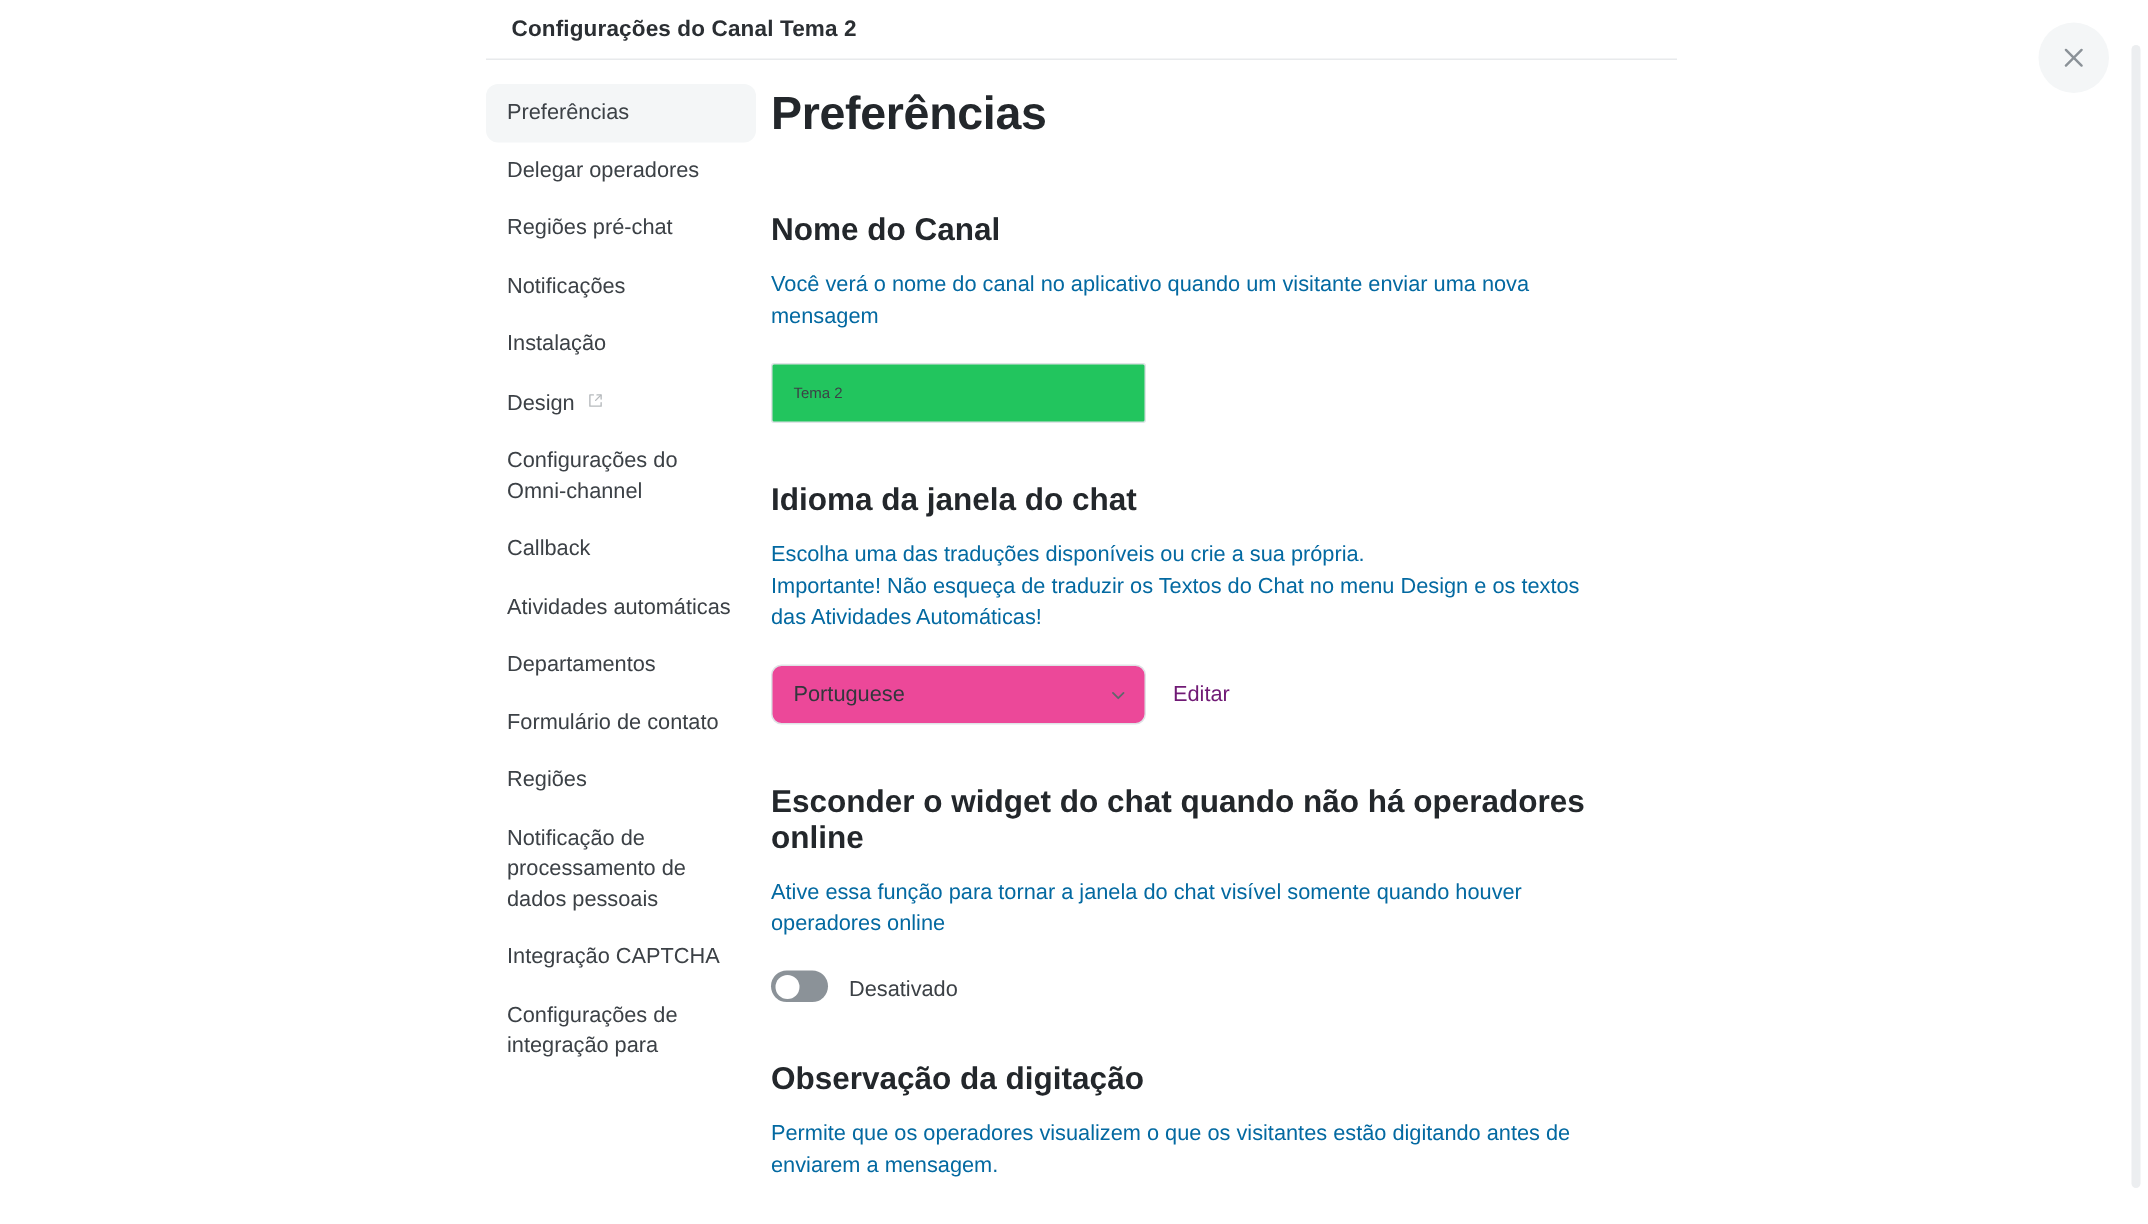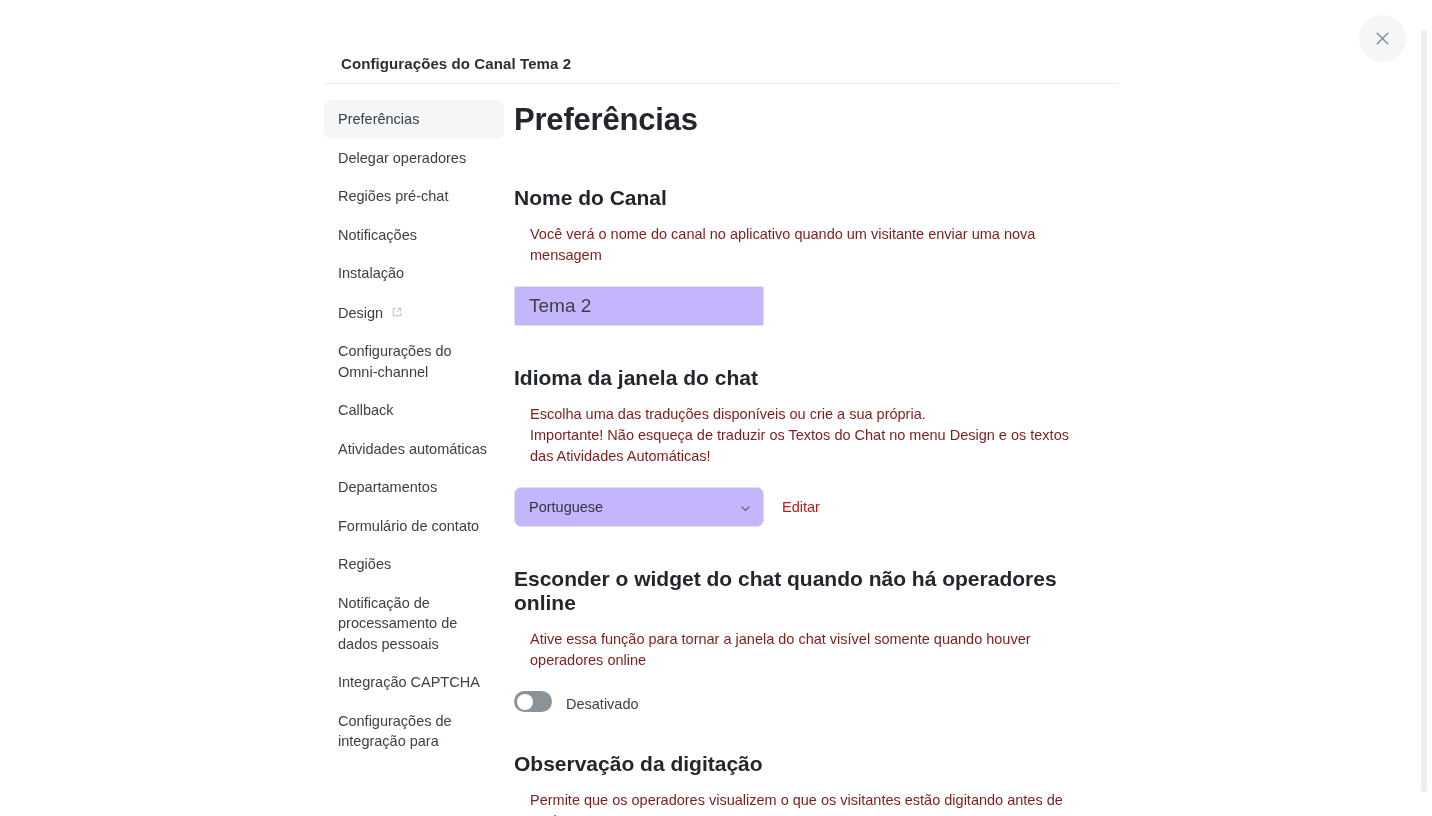--- a/index.html
+++ b/index.html
@@ -29,21 +29,20 @@
     background: #ffffff;
   }
 
   .modal-header {
     position: relative;
     height: 40px;
     display: flex;
     align-items: center;
     padding: 0 0 0 17px;
     border-bottom: 1px solid #e8eaec;
-    margin-top: 44px;
   }
   .modal-title {
     font-size: 15px;
     font-weight: bold;
     color: #2b2f33;
     letter-spacing: .1px;
   }
 
   
   .close-btn {
@@ -115,34 +114,34 @@
   .section { margin-bottom: 40px; }
   .section-title {
     font-size: 21px;
     font-weight: bold;
     color: #23272b;
     margin: 0 0 14px 0;
   }
   .section-desc {
     font-size: 14.5px;
     line-height: 21px;
-    color: #7f1d1d;
-    margin: 0 0 20px 16px;
+    color: #0369a1;
+    margin: 0 0 20px 0;
     max-width: 545px;
   }
 
   
   .text-input {
     width: 250px;
     height: 40px;
     padding: 0 14px;
-    font-size: 19px;
+    font-size: 10px;
     font-family: "Liberation Sans", sans-serif;
     color: #3c4146;
-    background: #c4b5fd;
+    background: #22c55e;
     border: 1px solid #dfe3e6;
     border-radius: 2px;
     outline: none;
   }
 
   .select-row {
     display: flex;
     align-items: center;
     gap: 18px;
   }
@@ -150,36 +149,36 @@
     position: relative;
     width: 250px;
     height: 40px;
   }
   .select-box {
     width: 250px;
     height: 40px;
     padding: 0 34px 0 14px;
     font-size: 14.5px;
     color: #32373c;
-    background: #c4b5fd;
+    background: #ec4899;
     border: 1px solid #dfe3e6;
     border-radius: 7px;
     display: flex;
     align-items: center;
     cursor: pointer;
   }
   .chevron {
     position: absolute;
     right: 12px;
     top: 14px;
     pointer-events: none;
   }
   .link {
     font-size: 14.5px;
-    color: #b91c1c;
+    color: #701a75;
     text-decoration: none;
     cursor: pointer;
   }
 
   
   .toggle-row {
     display: flex;
     align-items: flex-end;
     gap: 14px;
   }

